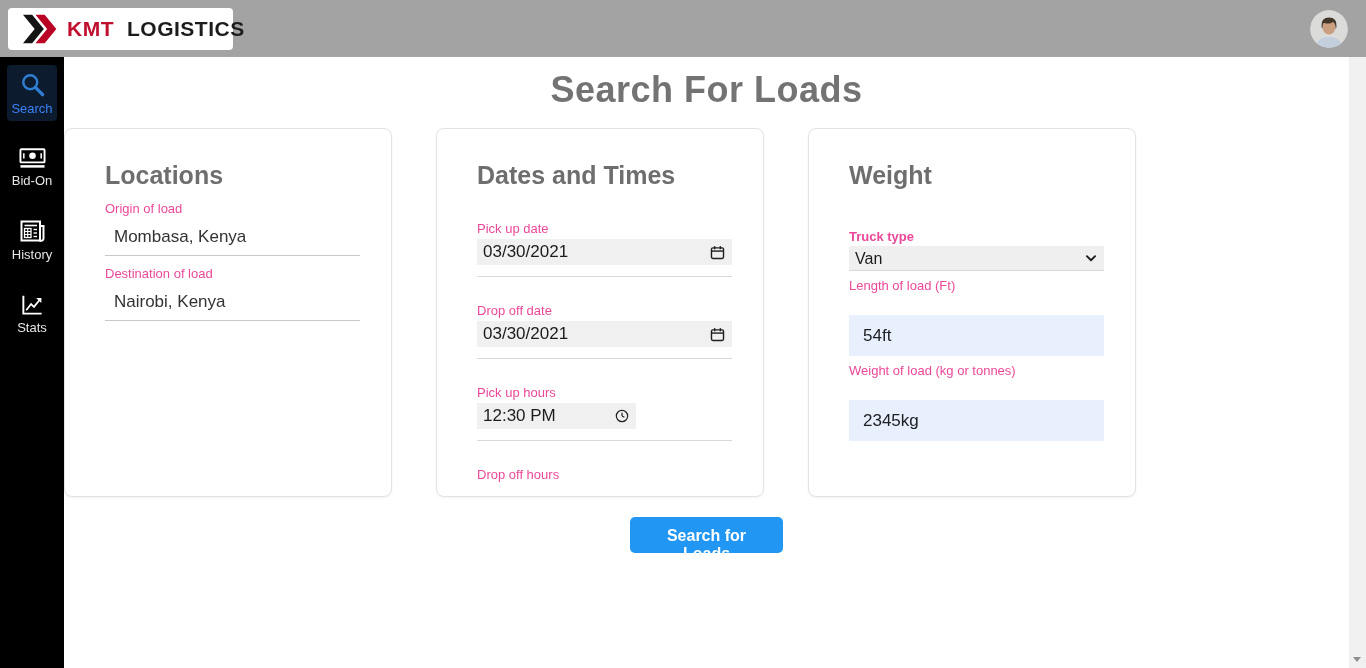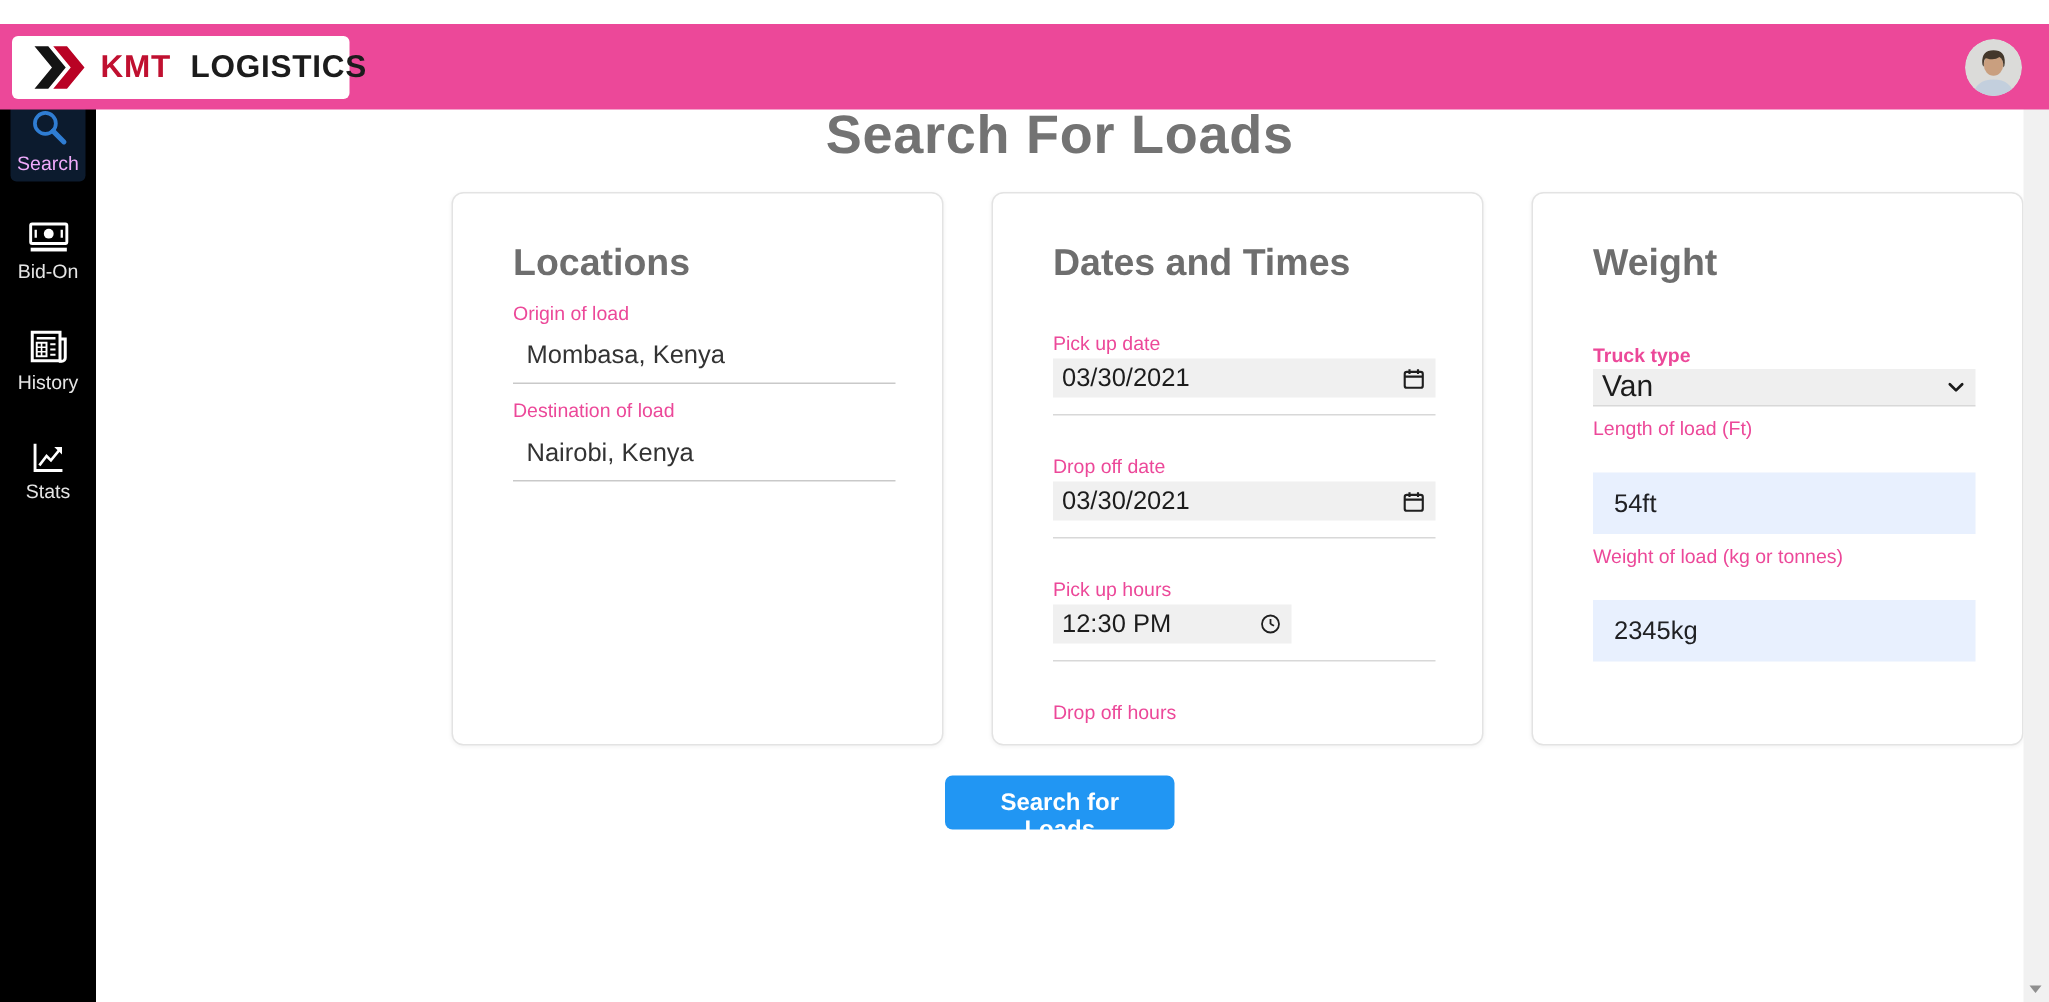--- a/index.html
+++ b/index.html
@@ -1,48 +1,48 @@
 <!DOCTYPE html>
 <html><head>
 <meta charset="utf-8">
 <style>
   * { margin:0; padding:0; box-sizing:border-box; }
   html,body { width:1366px; height:668px; overflow:hidden; background:#fff;
     font-family:"Liberation Sans","DejaVu Sans",sans-serif; }
   #app { position:relative; width:1366px; height:668px; background:#fff; }
 
   
-  .header { position:absolute; left:0; top:16px; width:1366px; height:57px; background:#ec4899; z-index:5; }
+  .header { position:absolute; left:0; top:0; width:1366px; height:57px; background:#a3a3a3; z-index:5; }
   .logo-box { position:absolute; left:8px; top:8px; width:225px; height:42px; background:#fff;
     border-radius:4px; display:flex; align-items:center; padding-left:10px; gap:9px; }
   .brand-kmt { color:#c01030; font-weight:700; font-size:21px; letter-spacing:.5px; }
   .brand-logistics { color:#1c1c1c; font-weight:700; font-size:21px; letter-spacing:.5px; margin-left:4px; }
   .avatar { position:absolute; right:18px; top:10px; width:38px; height:38px; border-radius:50%;
     overflow:hidden; cursor:pointer; }
 
   
   .sidebar { position:absolute; left:0; top:57px; width:64px; height:611px; background:#000;
     display:flex; flex-direction:column; align-items:center; }
   .nav-item { display:flex; flex-direction:column; align-items:center; gap:3px; cursor:pointer;
     padding:6px 0 5px; width:50px; border-radius:4px; }
   .nav-item .lbl { color:#e5e5e5; font-size:13px; }
   .nav-item.active { background:#0c1b2e; margin-top:8px; }
-  .nav-item.active .lbl { color:#f0abfc; }
+  .nav-item.active .lbl { color:#3b82f6; }
   .nav-item + .nav-item { margin-top:19px; }
 
   
   .scrollbar { position:absolute; right:0; top:57px; width:17px; height:611px; background:#f1f1f1; }
   .scroll-arrow-down { position:absolute; bottom:6px; left:4px; width:0; height:0;
     border-left:4.5px solid transparent; border-right:4.5px solid transparent; border-top:5px solid #8f8f8f; }
 
   
   .main { position:absolute; left:64px; top:57px; right:17px; bottom:0; }
   .page-title { position:absolute; top:12px; left:0; right:0; text-align:center;
     font-size:36px; font-weight:700; color:#737373; letter-spacing:.5px; }
-  .cards { position:absolute; top:71px; left:0; right:0; display:flex; justify-content:flex-end; gap:32px; }
+  .cards { position:absolute; top:71px; left:0; right:0; display:flex; justify-content:flex-start; gap:44px; }
   .card { width:328px; height:369px; background:#fff; border:1px solid #e3e3e3; border-radius:8px;
     box-shadow:0 1px 3px rgba(0,0,0,.05); padding:30px 30px 0 40px; }
   .card h2 { font-size:25px; font-weight:700; color:#6e6e6e; line-height:32px; }
   .field-label { font-size:13px; color:#ec4899; line-height:15px; }
 
   
   .loc-label { margin-top:10px; }
   .uline { width:255px; margin-top:9px; padding:2px 0 8px 9px; border-bottom:1px solid #c9c9c9; }
   .uline input { border:none; outline:none; background:transparent; font-size:17px; color:#333;
     width:100%; font-family:inherit; }
@@ -55,21 +55,21 @@
   .gray-field input { border:none; outline:none; background:transparent; font-size:17px; color:#1c1c1c;
     flex:1; font-family:inherit; min-width:0; }
   .gray-field.time { width:159px; }
   .gray-field svg { flex-shrink:0; }
 
   
   .w-first { margin-top:38px;font-weight:bold; }
   .w-label { margin-top:7px; }
   .select-wrap { width:255px; margin-top:2px; border-bottom:1px solid #d8d8d8; position:relative; }
   .truck-select { width:100%; height:24px; background:#efefef; border:none; outline:none;
-    appearance:none; -webkit-appearance:none; font-size:20px; color:#1c1c1c; padding:0 26px 0 6px;
+    appearance:none; -webkit-appearance:none; font-size:16px; color:#1c1c1c; padding:0 26px 0 6px;
     font-family:inherit; cursor:pointer; }
   .select-chevron { position:absolute; right:4px; top:3px; pointer-events:none; }
   .blue-input { width:255px; height:41px; margin-top:22px; background:#e8f0fe; border:none; outline:none;
     font-size:17px; color:#202124; padding-left:14px; font-family:inherit; display:block; }
 
   
   .btn-row { position:absolute; top:460px; left:0; right:0; text-align:center; }
   .search-btn { background:#2196f3; color:#fff; border:none; border-radius:5px; font-weight:700;
     font-size:16px; padding:10px 13px; width:153px; height:36px; cursor:pointer; font-family:inherit; }
 </style>

